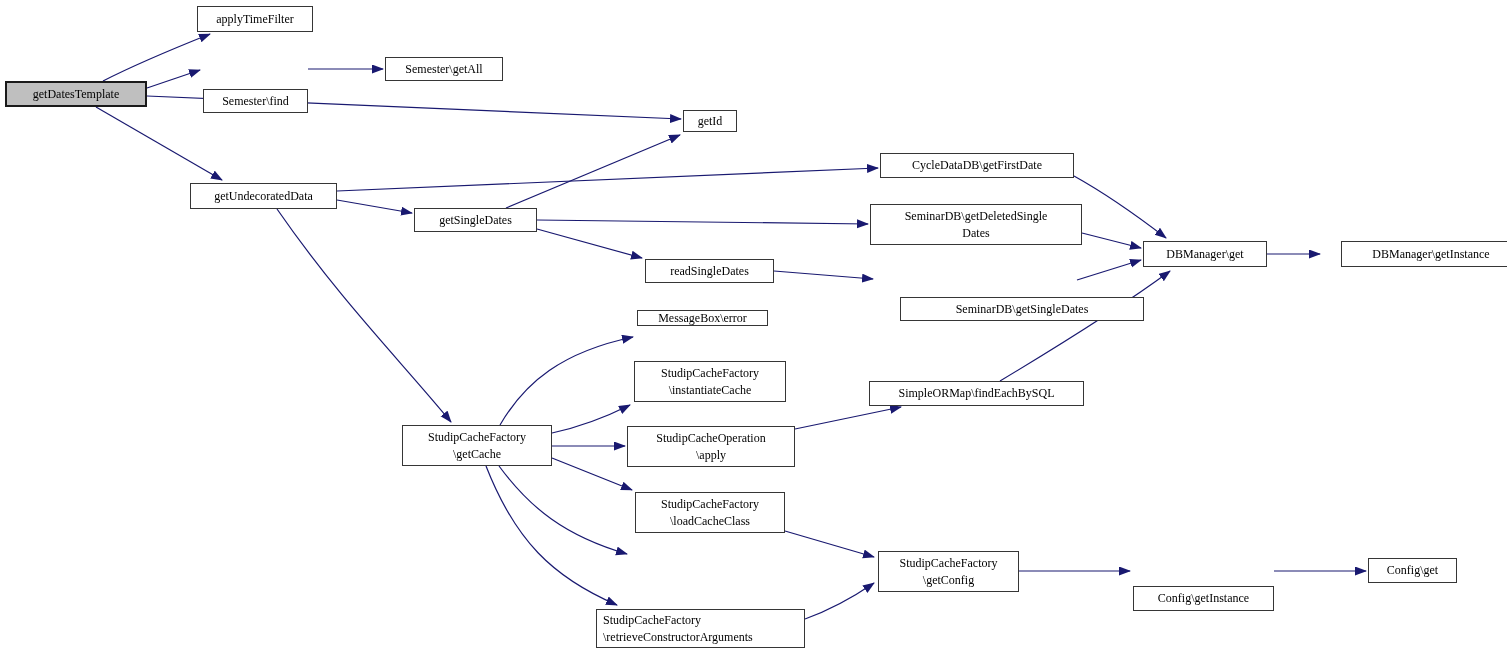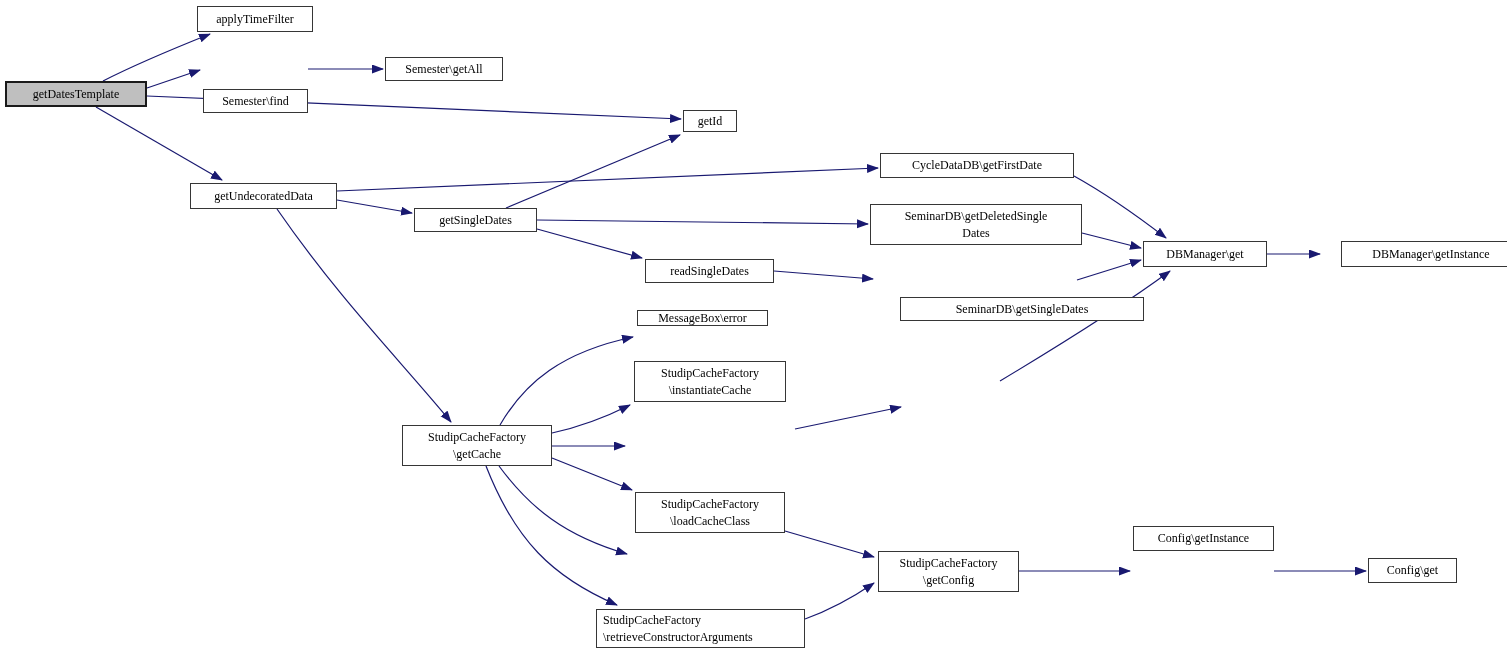--- a/index.html
+++ b/index.html
@@ -101,23 +101,26 @@
     <div class="node" style="left: 880px; top: 153px; width: 194px; height: 25px;"><span>CycleDataDB\getFirstDate</span></div>
     <div class="node" style="left: 870px; top: 204px; width: 212px; height: 41px;"><span>SeminarDB\getDeletedSingle
 Dates</span></div>
     <div class="node" style="left: 645px; top: 259px; width: 129px; height: 24px;"><span>readSingleDates</span></div>
     <div class="node" style="left: 900px; top: 272px; width: 244px; height: 24px; margin-top: 25px;"><span>SeminarDB\getSingleDates</span></div>
     <div class="node" style="left: 1143px; top: 241px; width: 124px; height: 26px;"><span>DBManager\get</span></div>
     <div class="node" style="left: 1323px; top: 241px; width: 180px; height: 26px; margin-left: 18px;"><span>DBManager\getInstance</span></div>
     <div class="node" style="left: 637px; top: 310px; width: 131px; height: 16px;"><span>MessageBox\error</span></div>
     <div class="node" style="left: 634px; top: 361px; width: 152px; height: 41px;"><span>StudipCacheFactory
 \instantiateCache</span></div>
+    <div class="node" style="left: 869px; top: 381px; width: 215px; height: 25px;"><span>SimpleORMap\findEachBySQL</span></div>
     <div class="node" style="left: 402px; top: 425px; width: 150px; height: 41px;"><span>StudipCacheFactory
 \getCache</span></div>
+    <div class="node" style="left: 627px; top: 426px; width: 168px; height: 41px;"><span>StudipCacheOperation
+\apply</span></div>
     <div class="node" style="left: 635px; top: 492px; width: 150px; height: 41px;"><span>StudipCacheFactory
 \loadCacheClass</span></div>
     <div class="node" style="left: 878px; top: 551px; width: 141px; height: 41px;"><span>StudipCacheFactory
 \getConfig</span></div>
     <div class="node left" style="left: 596px; top: 609px; width: 209px; height: 39px;"><span>StudipCacheFactory
 \retrieveConstructorArguments</span></div>
-    <div class="node" style="left: 1133px; top: 526px; width: 141px; height: 25px;"><span>Config\getInstance</span></div>
+    <div class="node" style="left: 1133px; top: 586px; width: 141px; height: 25px;"><span>Config\getInstance</span></div>
     <div class="node" style="left: 1368px; top: 558px; width: 89px; height: 25px;"><span>Config\get</span></div>
   </div>
 
 </body></html>

